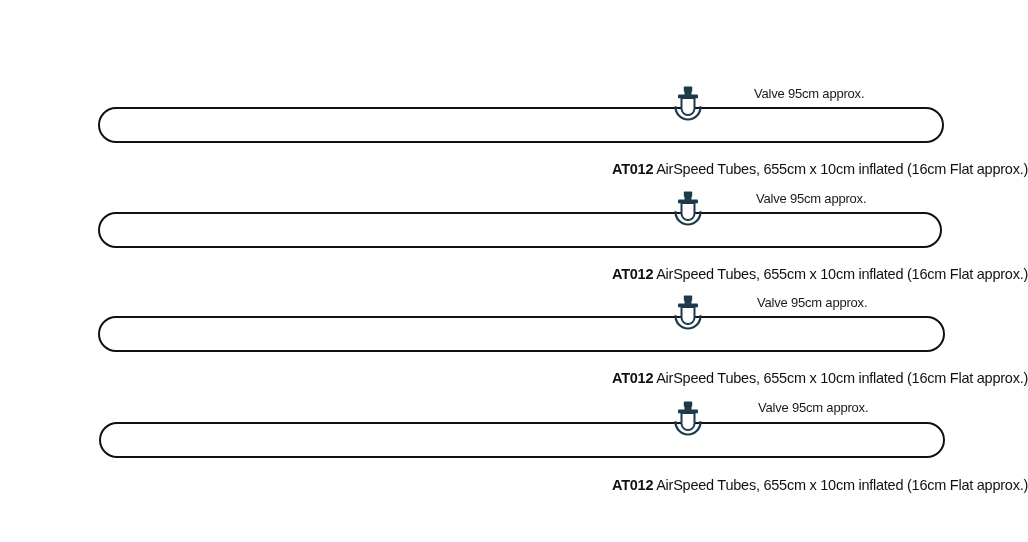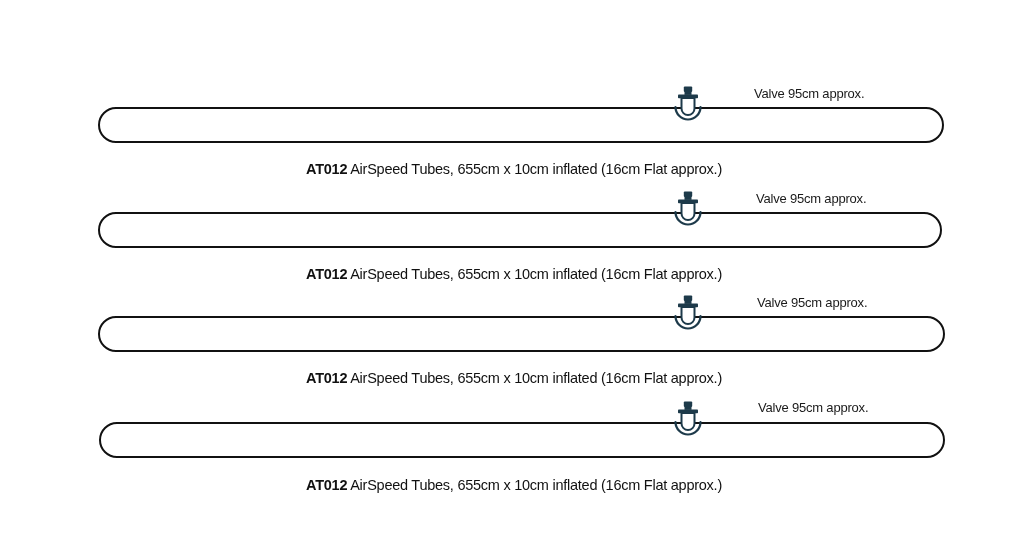--- a/index.html
+++ b/index.html
@@ -61,21 +61,21 @@
     white-space: nowrap;
     color: #1a1a1a;
     font-family: "Liberation Sans", sans-serif;
   }
 
   
   .caption {
     position: absolute;
     left: 0;
     width: 1028px;
-    text-align: center;
+    text-align: right;
     font-size: 14.5px;
     line-height: 1;
     letter-spacing: -0.25px;
     white-space: nowrap;
     color: #111111;
     font-family: "Liberation Sans", sans-serif;
   }
   .caption .code {
     font-weight: 700;
   }

